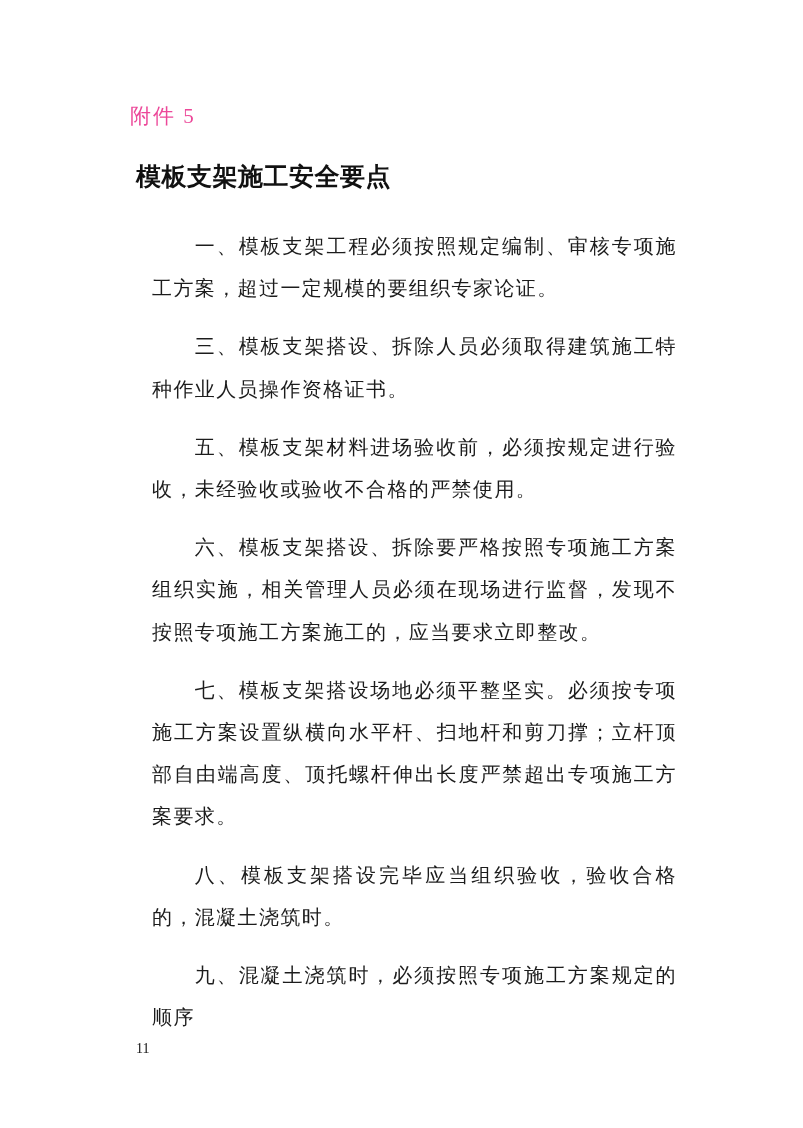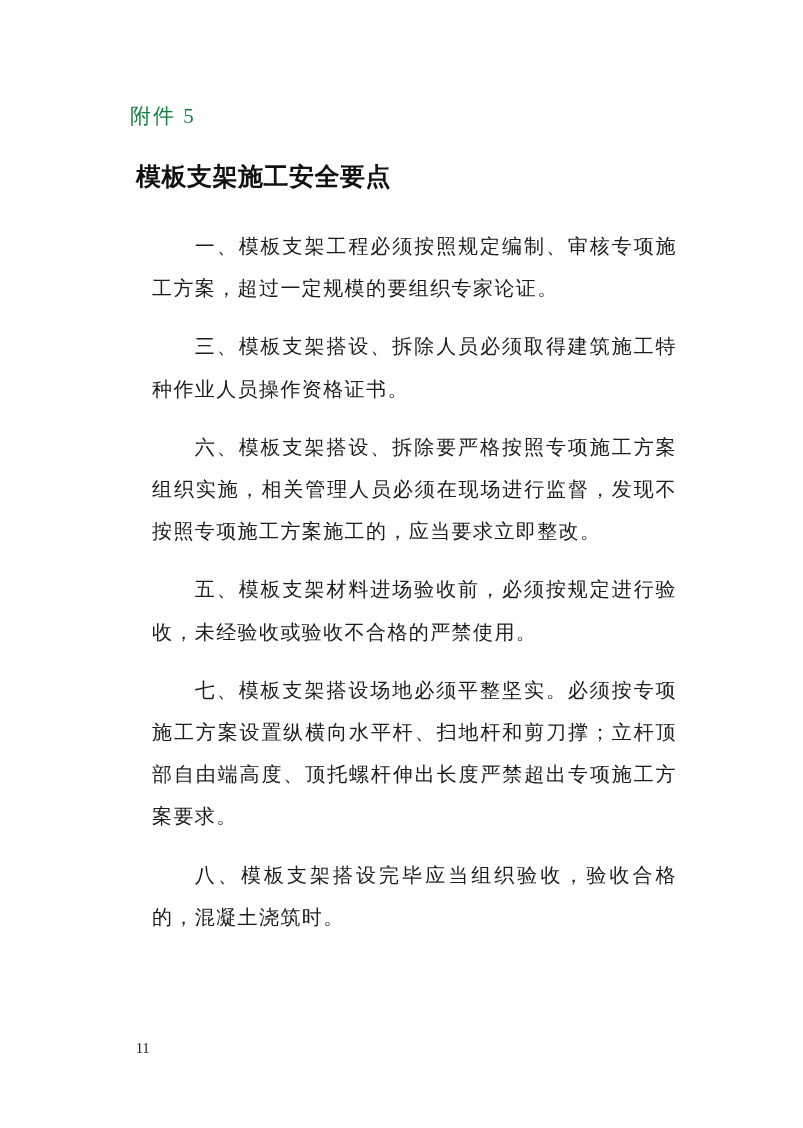--- a/index.html
+++ b/index.html
@@ -15,21 +15,21 @@
     overflow: hidden;
     font-family: "Liberation Serif", "DejaVu Serif", serif;
     color: #1a1a1a;
   }
   .attachment-label {
     position: absolute;
     left: 130px;
     top: 102px;
     font-size: 21px;
     letter-spacing: 2px;
-    color: #15803d;
+    color: #ec4899;
     white-space: nowrap;
   }
   .doc-title {
     position: absolute;
     left: 136px;
     top: 143px;
     width: 557px;
     font-size: 25px;
     font-weight: bold;
     letter-spacing: 0.5px;
@@ -68,21 +68,22 @@
 
 <div class="page">
 
   <div class="attachment-label">附件 5</div>
 
   <h1 class="doc-title">模板支架施工安全要点</h1>
 
   <div class="doc-body">
     <p>一、模板支架工程必须按照规定编制、审核专项施工方案，超过一定规模的要组织专家论证。</p>
     <p>三、模板支架搭设、拆除人员必须取得建筑施工特种作业人员操作资格证书。</p>
+    <p>五、模板支架材料进场验收前，必须按规定进行验收，未经验收或验收不合格的严禁使用。</p>
     <p>六、模板支架搭设、拆除要严格按照专项施工方案组织实施，相关管理人员必须在现场进行监督，发现不按照专项施工方案施工的，应当要求立即整改。</p>
-    <p>五、模板支架材料进场验收前，必须按规定进行验收，未经验收或验收不合格的严禁使用。</p>
     <p>七、模板支架搭设场地必须平整坚实。必须按专项施工方案设置纵横向水平杆、扫地杆和剪刀撑；立杆顶部自由端高度、顶托螺杆伸出长度严禁超出专项施工方案要求。</p>
     <p>八、模板支架搭设完毕应当组织验收，验收合格的，混凝土浇筑时。</p>
+    <p>九、混凝土浇筑时，必须按照专项施工方案规定的顺序</p>
   </div>
 
   <div class="page-number">11</div>
 
 </div>
 
 </body></html>

